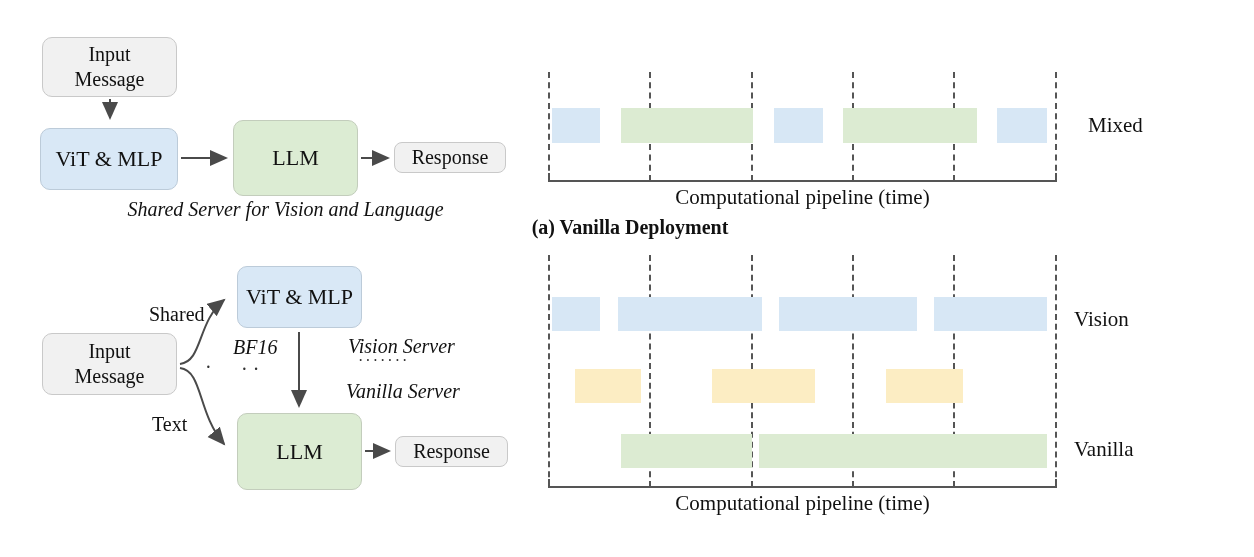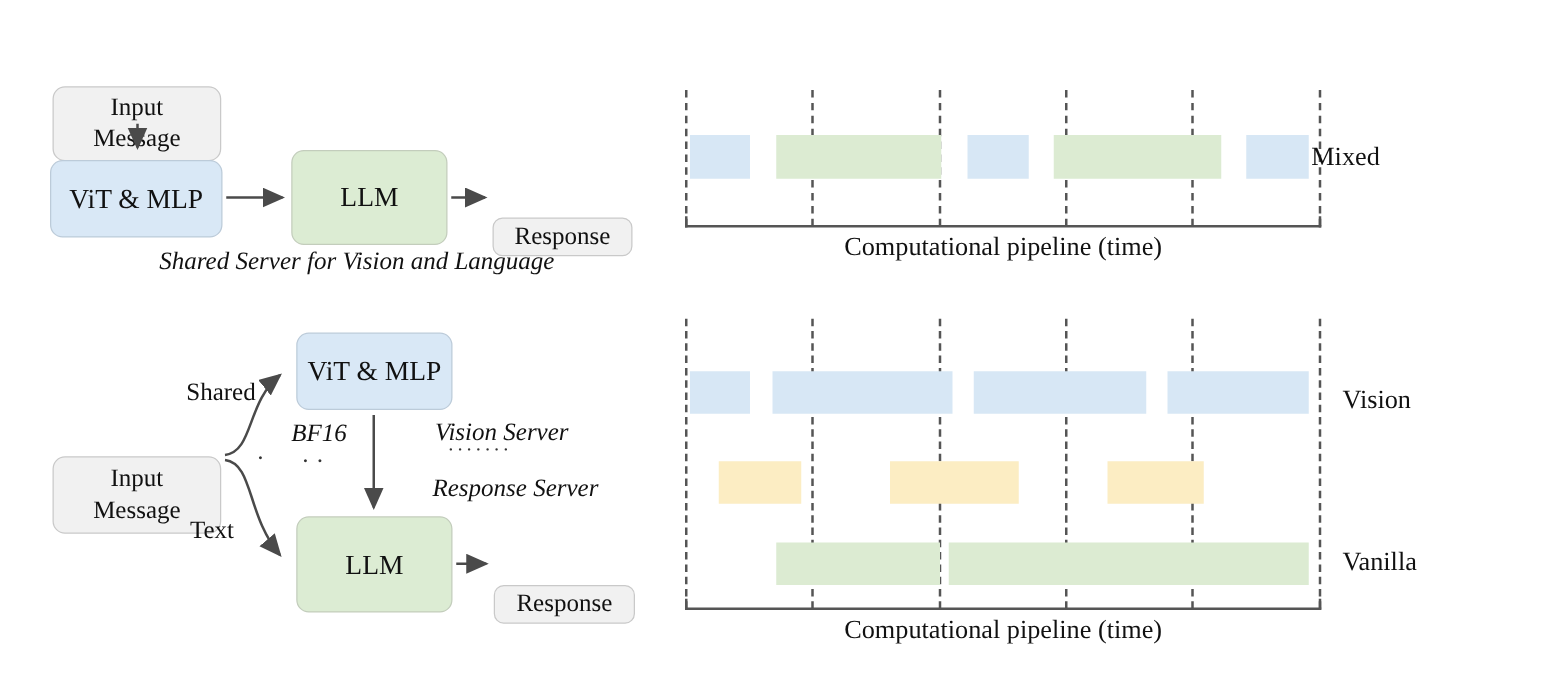--- a/index.html
+++ b/index.html
@@ -1,20 +1,20 @@
 <!DOCTYPE html>
 <html><head>
 <meta charset="utf-8">
 <style>
   html,body{margin:0;padding:0;background:#ffffff;}
   .canvas{position:relative;width:1254px;height:557px;background:#ffffff;overflow:hidden;
           font-family:"Liberation Serif","DejaVu Serif",serif;color:#111111;}
   .box{position:absolute;display:flex;align-items:center;justify-content:center;text-align:center;
        border-radius:10px;border:1.5px solid #c9c9c9;box-sizing:border-box;line-height:1.25;}
-  .box.gray{background:#f1f1f1;border-color:#c9c9c9;margin-top:32px;}
+  .box.gray{background:#f1f1f1;border-color:#c9c9c9;}
   .box.blue{background:#d9e8f6;border-color:#bccbd9;}
   .box.green{background:#dcecd3;border-color:#c3cdbc;}
   .tblock{position:absolute;}
   .gridline{position:absolute;width:0;border-left:2px dashed #555555;}
   .axis{position:absolute;height:9px;box-sizing:border-box;
         border-left:2px solid #555555;border-right:2px solid #555555;border-bottom:2px solid #555555;}
   .lbl{position:absolute;white-space:nowrap;font-size:21px;}
   .italic{font-style:italic;}
   .pre{white-space:pre;}
   .caption{position:absolute;font-weight:bold;font-size:20px;text-align:center;}
@@ -38,39 +38,40 @@
   <div class="box green" style="left:233px;top:120px;width:125px;height:76px;font-size:22px;">
     <span>LLM</span>
   </div>
 
   <div class="box gray" style="left:394px;top:142px;width:112px;height:31px;font-size:20px;border-radius:8px;">
     <span>Response</span>
   </div>
 
   <div class="lbl italic pre centered" style="left:88px;top:198px;width:395px;font-size:20px;">Shared Server for Vision  and Language</div>
 
+  <div class="caption" style="left:430px;top:216px;width:400px;">(a) Vanilla Deployment</div>
 
   <div class="gridline" style="left:548px;top:72px;height:109px;"></div>
   <div class="gridline" style="left:649px;top:72px;height:109px;"></div>
   <div class="gridline" style="left:751px;top:72px;height:109px;"></div>
   <div class="gridline" style="left:852px;top:72px;height:109px;"></div>
   <div class="gridline" style="left:953px;top:72px;height:109px;"></div>
   <div class="gridline" style="left:1055px;top:72px;height:109px;"></div>
 
   <div class="tblock" style="left:552px;top:108px;width:48px;height:35px;background:#d7e7f5"></div>
   <div class="tblock" style="left:621px;top:108px;width:132px;height:35px;background:#dcebd2"></div>
   <div class="tblock" style="left:774px;top:108px;width:49px;height:35px;background:#d7e7f5"></div>
   <div class="tblock" style="left:843px;top:108px;width:134px;height:35px;background:#dcebd2"></div>
   <div class="tblock" style="left:997px;top:108px;width:50px;height:35px;background:#d7e7f5"></div>
 
   <div class="axis" style="left:548px;top:173px;width:509px;"></div>
 
   <div class="lbl centered" style="left:549px;top:185px;width:507px;">Computational pipeline (time)</div>
 
-  <div class="lbl" style="left:1049px;top:113px;">Mixed</div>
+  <div class="lbl" style="left:1088px;top:113px;">Mixed</div>
 
   <div class="box gray" style="left:42px;top:333px;width:135px;height:62px;font-size:20px;padding:0 18px;">
     <span>Input Message</span>
   </div>
 
   <div class="box blue" style="left:237px;top:266px;width:125px;height:62px;font-size:22px;">
     <span>ViT &amp; MLP</span>
   </div>
 
   <div class="box green" style="left:237px;top:413px;width:125px;height:77px;font-size:22px;">
@@ -82,21 +83,21 @@
   </div>
 
   <div class="lbl" style="left:149px;top:303px;font-size:20px;">Shared</div>
 
   <div class="lbl" style="left:152px;top:413px;font-size:20px;">Text</div>
 
   <div class="lbl italic" style="left:233px;top:336px;font-size:20px;">BF16</div>
 
   <div class="lbl italic" style="left:348px;top:335px;font-size:20px;">Vision Server</div>
 
-  <div class="lbl italic" style="left:346px;top:380px;font-size:20px;">Response Server</div>
+  <div class="lbl italic" style="left:346px;top:380px;font-size:20px;">Vanilla Server</div>
 
   <div class="dots" style="left:205px;top:356px;font-size:20px;">·</div>
   <div class="dots" style="left:241px;top:358px;font-size:20px;">· ·</div>
   <div class="dots" style="left:358px;top:352px;font-size:16px;letter-spacing:2px;">·······</div>
 
 
   <div class="gridline" style="left:548px;top:255px;height:232px;"></div>
   <div class="gridline" style="left:649px;top:255px;height:232px;"></div>
   <div class="gridline" style="left:751px;top:255px;height:232px;"></div>
   <div class="gridline" style="left:852px;top:255px;height:232px;"></div>

